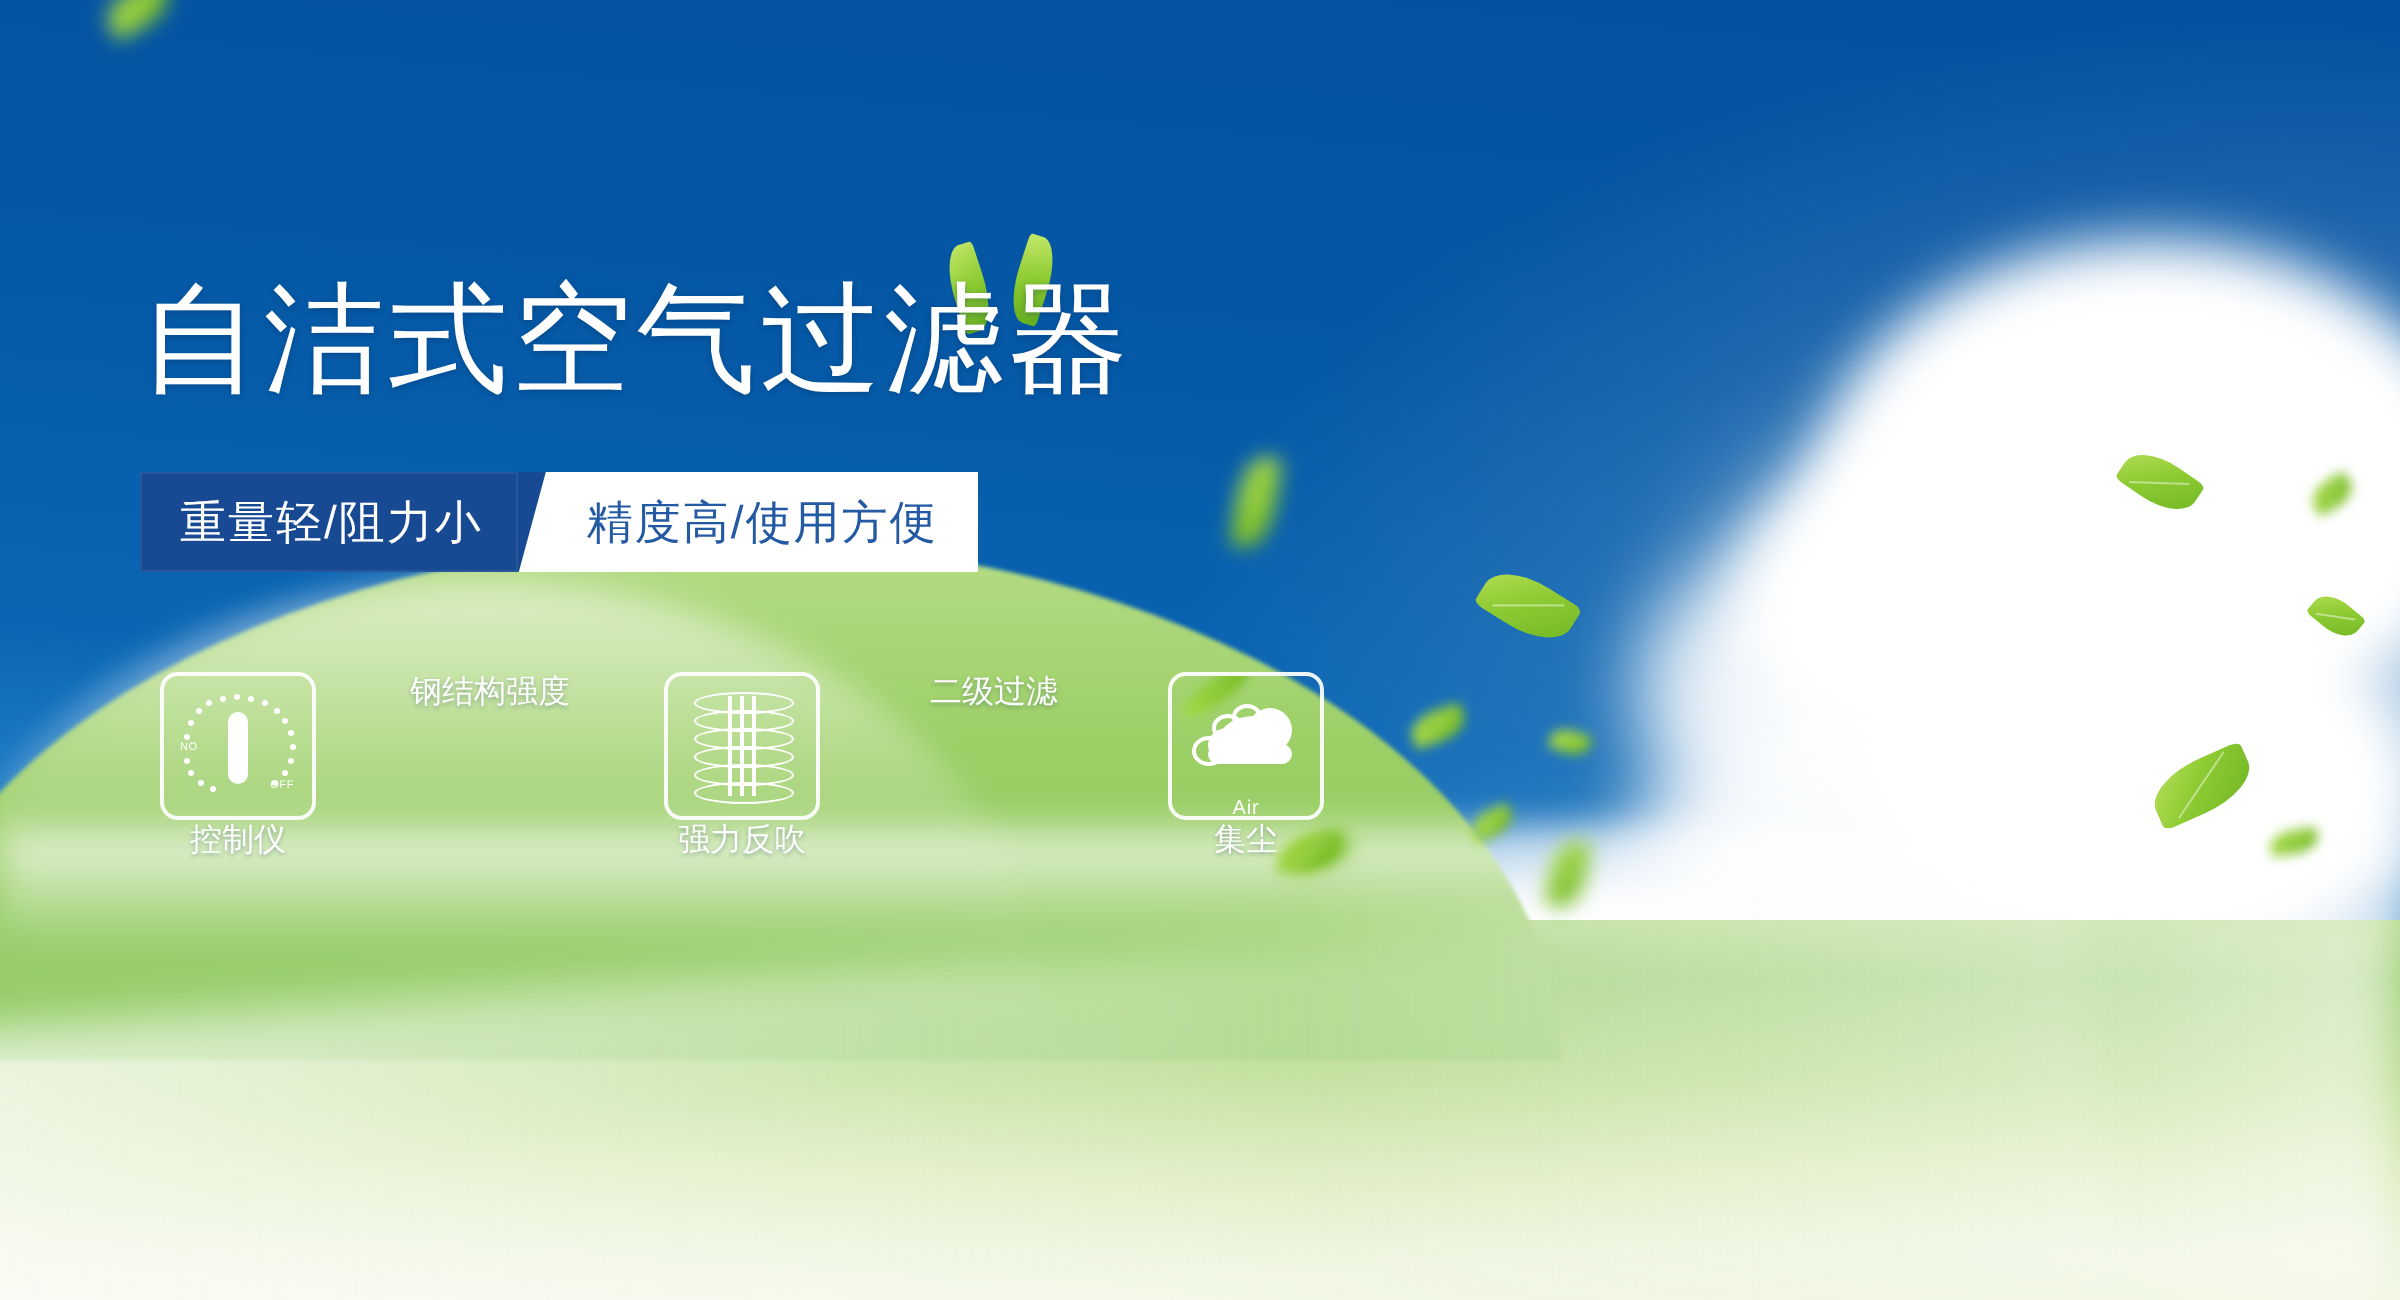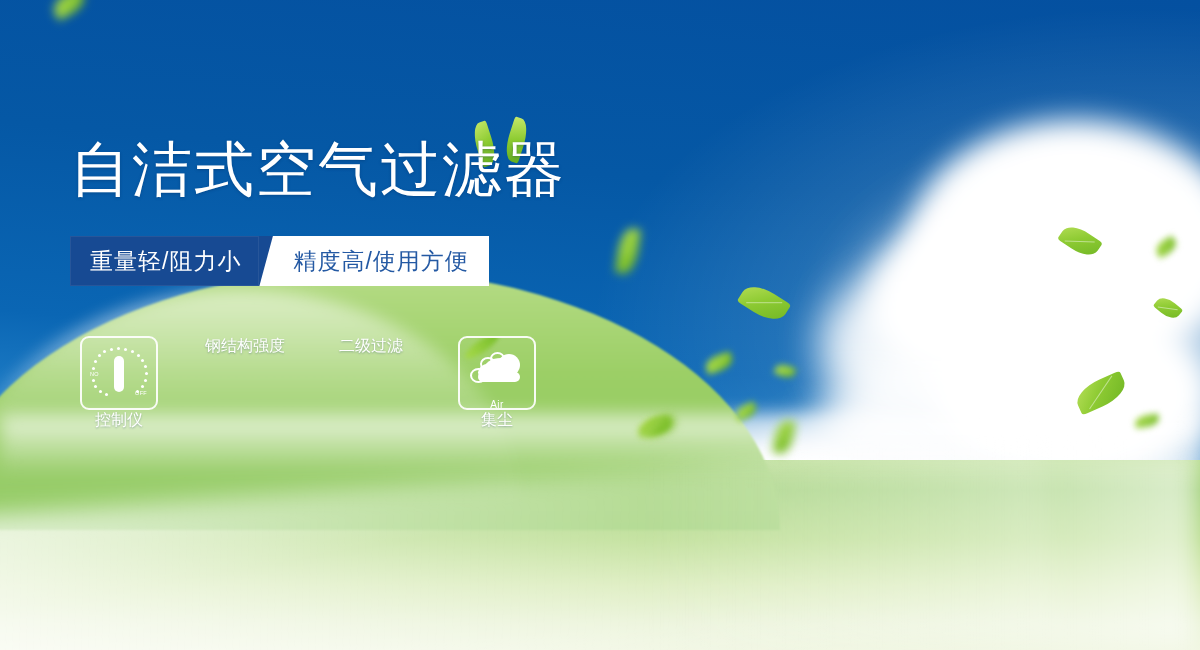--- a/index.html
+++ b/index.html
@@ -281,20 +281,36 @@
           <span class="lbl" id="gauge-off">OFF</span>
         </div>
       </div>
       <div class="feature-label">控制仪</div>
     </div>
 
     <div class="feature">
       <div class="feature-label">钢结构强度</div>
     </div>
 
+    <div class="feature">
+      <div class="tile">
+        <div class="coil">
+          <div class="ring" style="top:0px;"></div>
+          <div class="ring" style="top:9px;"></div>
+          <div class="ring" style="top:18px;"></div>
+          <div class="ring" style="top:27px;"></div>
+          <div class="ring" style="top:36px;"></div>
+          <div class="ring" style="top:45px;"></div>
+          <div class="bar" style="left:17px;"></div>
+          <div class="bar" style="left:23px;"></div>
+          <div class="bar" style="left:29px;"></div>
+        </div>
+      </div>
+      <div class="feature-label">强力反吹</div>
+    </div>
 
     <div class="feature">
       <div class="feature-label">二级过滤</div>
     </div>
 
     <div class="feature">
       <div class="tile">
         <div class="airicon">
           <div class="streak"></div>
           <div class="swirl" id="swirl-a"></div>

